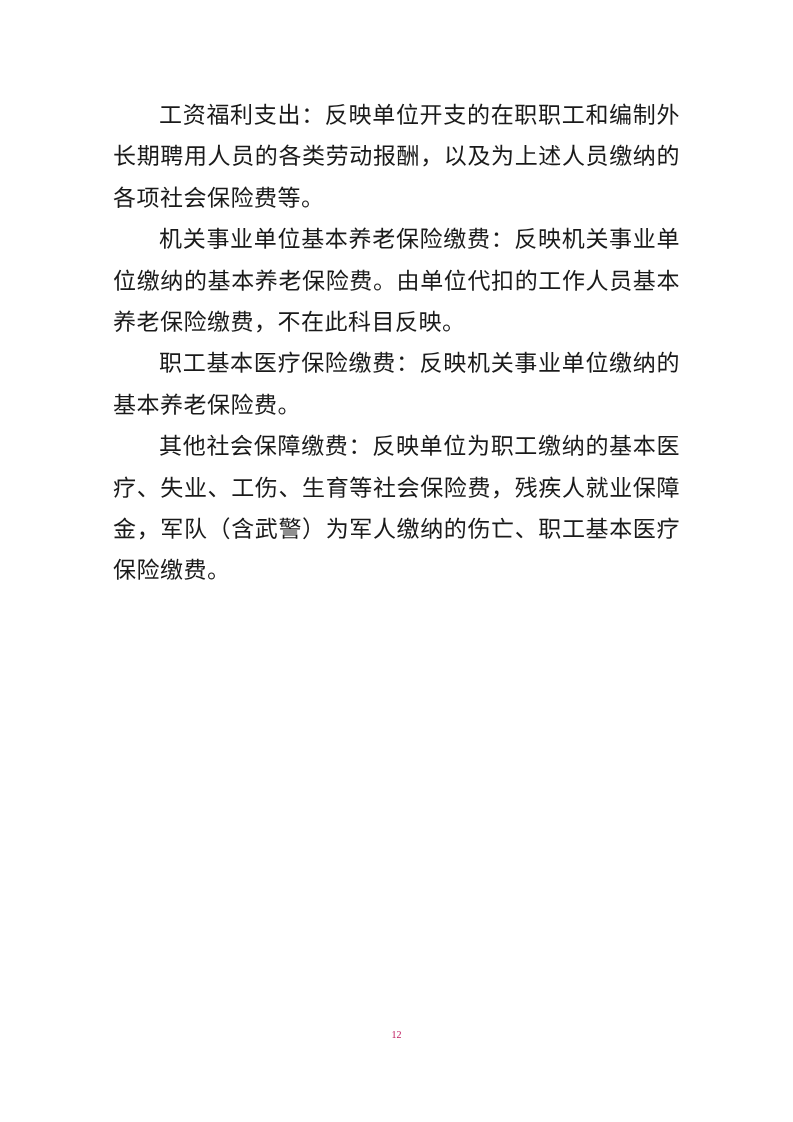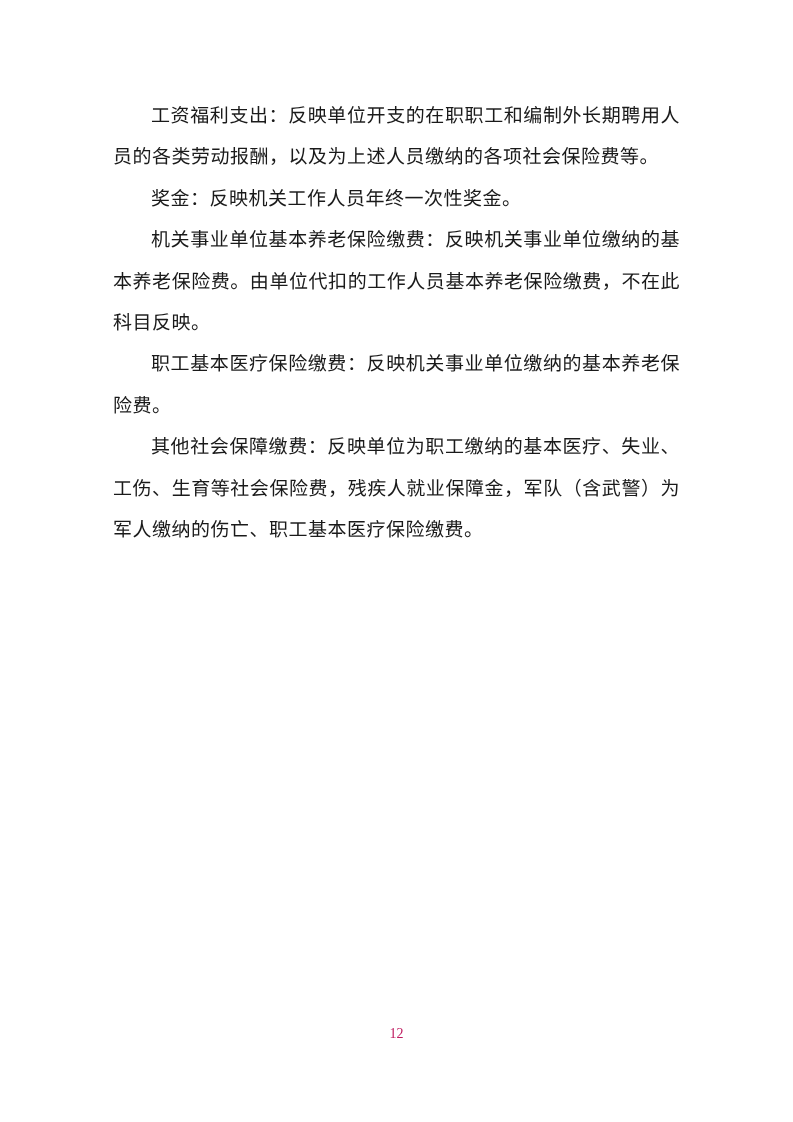--- a/index.html
+++ b/index.html
@@ -18,48 +18,47 @@
   }
   .content {
     position: absolute;
     left: 113px;
     top: 95px;
     width: 567px;
   }
   .content p {
     margin: 0;
     padding: 0;
-    font-size: 19px;
+    font-size: 23px;
     line-height: 41.4px;
     text-align: justify;
     text-justify: inter-character;
     text-indent: 2em;
     letter-spacing: 0.5px;
     word-break: break-all;
   }
   .footer {
     position: absolute;
     left: 0;
     top: 1024px;
     width: 100%;
     text-align: center;
   }
   .footer span {
-    font-size: 14px;
+    font-size: 10px;
     line-height: 20px;
     color: #be185d;
   }
 </style>
 </head>
 <body>
 
 <div class="page">
   <div class="content">
     <p>工资福利支出：反映单位开支的在职职工和编制外长期聘用人员的各类劳动报酬，以及为上述人员缴纳的各项社会保险费等。</p>
-    <p>奖金：反映机关工作人员年终一次性奖金。</p>
     <p>机关事业单位基本养老保险缴费：反映机关事业单位缴纳的基本养老保险费。由单位代扣的工作人员基本养老保险缴费，不在此科目反映。</p>
     <p>职工基本医疗保险缴费：反映机关事业单位缴纳的基本养老保险费。</p>
     <p>其他社会保障缴费：反映单位为职工缴纳的基本医疗、失业、工伤、生育等社会保险费，残疾人就业保障金，军队（含武警）为军人缴纳的伤亡、职工基本医疗保险缴费。</p>
   </div>
   <div class="footer">
     <span>12</span>
   </div>
 </div>
 
 </body></html>

